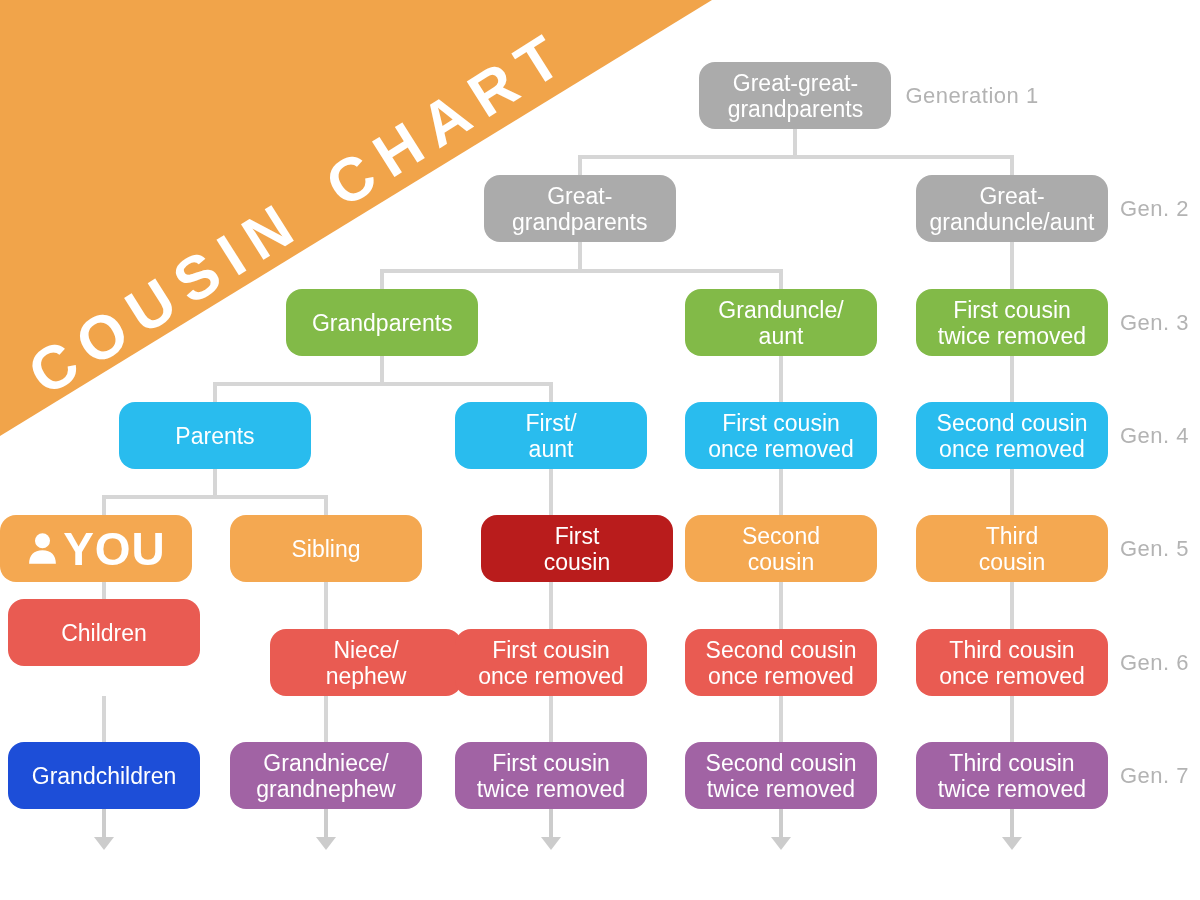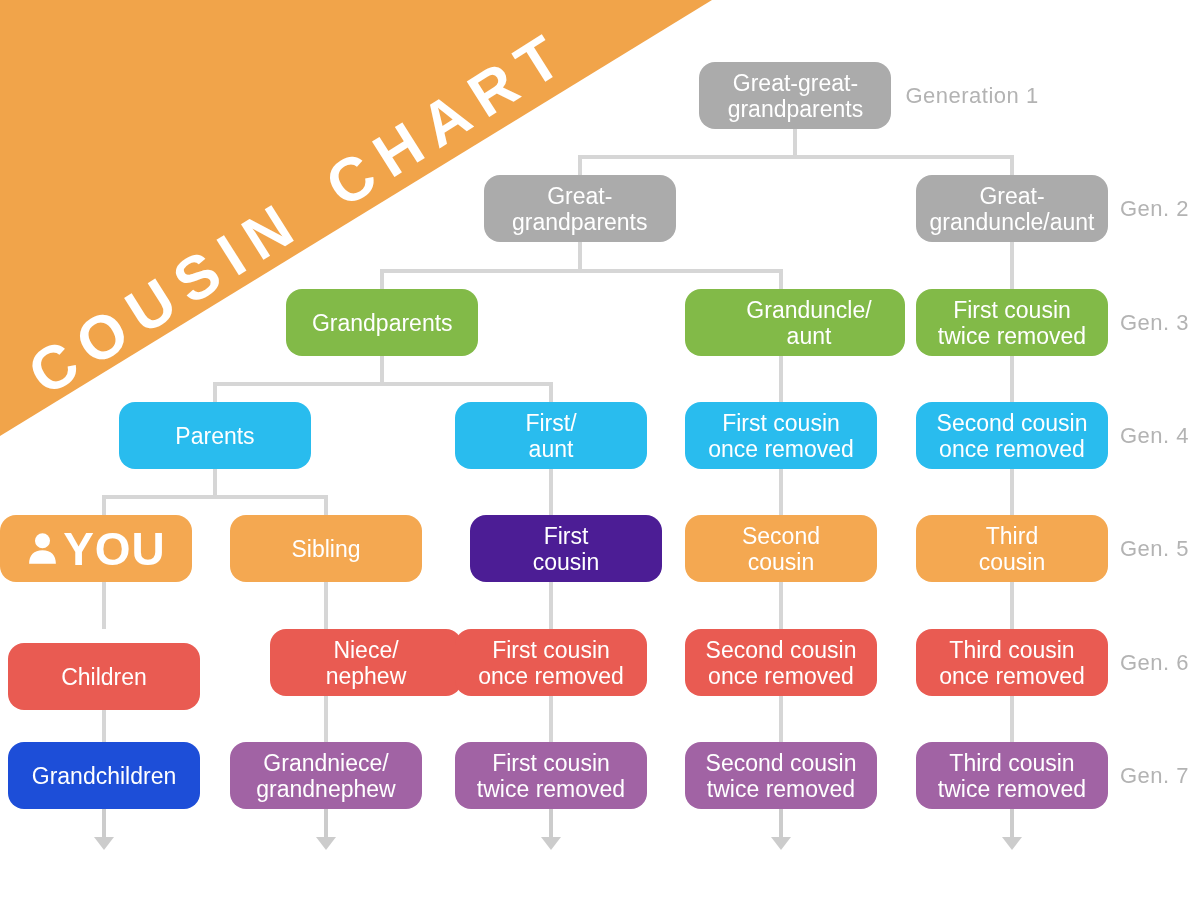--- a/index.html
+++ b/index.html
@@ -81,43 +81,43 @@
       <div class="arrow-head" style="left: 1002px; top: 837px; border-top: 13px solid rgb(204, 204, 204);"></div>
     </div>
   <div id="tree">
       <div class="node" style="left: 699.438px; top: 62px; background: rgb(171, 171, 171); color: rgb(255, 255, 255);"><span>Great-great-
 grandparents</span></div>
       <div class="node" style="left: 483.75px; top: 175px; background: rgb(171, 171, 171); color: rgb(255, 255, 255);"><span>Great-
 grandparents</span></div>
       <div class="node" style="left: 916px; top: 175px; background: rgb(171, 171, 171); color: rgb(255, 255, 255);"><span>Great-
 granduncle/aunt</span></div>
       <div class="node" style="left: 286.25px; top: 289px; background: rgb(130, 186, 72); color: rgb(255, 255, 255);"><span>Grandparents</span></div>
-      <div class="node" style="left: 685px; top: 289px; background: rgb(130, 186, 72); color: rgb(255, 255, 255); padding-left: 28px;"><span>Granduncle/
+      <div class="node" style="left: 685px; top: 289px; background: rgb(130, 186, 72); color: rgb(255, 255, 255);"><span>Granduncle/
 aunt</span></div>
       <div class="node" style="left: 916px; top: 289px; background: rgb(130, 186, 72); color: rgb(255, 255, 255);"><span>First cousin
 twice removed</span></div>
       <div class="node" style="left: 119px; top: 402px; background: rgb(41, 188, 238); color: rgb(255, 255, 255);"><span>Parents</span></div>
       <div class="node" style="left: 455px; top: 402px; background: rgb(41, 188, 238); color: rgb(255, 255, 255);"><span>First/
 aunt</span></div>
       <div class="node" style="left: 685px; top: 402px; background: rgb(41, 188, 238); color: rgb(255, 255, 255);"><span>First cousin
 once removed</span></div>
       <div class="node" style="left: 916px; top: 402px; background: rgb(41, 188, 238); color: rgb(255, 255, 255);"><span>Second cousin
 once removed</span></div>
       <div class="node you-node" style="left: 0; top: 515px; background: rgb(244, 168, 81); color: rgb(255, 255, 255);"><span class="person-icon"><svg viewBox="0 0 18 18">
             <circle cx="9" cy="4.8" r="4.1" fill="#fff"></circle>
             <path d="M9 9.9c-4.7 0-7.3 2.7-7.3 7.4h14.6c0-4.7-2.6-7.4-7.3-7.4z" fill="#fff"></path>
           </svg></span><span>YOU</span></div>
       <div class="node" style="left: 230px; top: 515px; background: rgb(244, 168, 81); color: rgb(255, 255, 255);"><span>Sibling</span></div>
-      <div class="node" style="left: 470px; top: 515px; background: #4c1d95; color: rgb(255, 255, 255);"><span>First
+      <div class="node" style="left: 481px; top: 515px; background: #b91c1c; color: rgb(255, 255, 255);"><span>First
 cousin</span></div>
       <div class="node" style="left: 685px; top: 515px; background: rgb(244, 168, 81); color: rgb(255, 255, 255);"><span>Second
 cousin</span></div>
       <div class="node" style="left: 916px; top: 515px; background: rgb(244, 168, 81); color: rgb(255, 255, 255); justify-content: center;"><span>Third
 cousin</span></div>
-      <div class="node" style="left: 8px; top: 643px; background: rgb(233, 91, 82); color: rgb(255, 255, 255);"><span>Children</span></div>
+      <div class="node" style="left: 8px; top: 599px; background: rgb(233, 91, 82); color: rgb(255, 255, 255);"><span>Children</span></div>
       <div class="node" style="left: 230px; top: 629px; background: rgb(233, 91, 82); color: rgb(255, 255, 255); margin-left: 40px;"><span>Niece/
 nephew</span></div>
       <div class="node" style="left: 455px; top: 629px; background: rgb(233, 91, 82); color: rgb(255, 255, 255);"><span>First cousin
 once removed</span></div>
       <div class="node" style="left: 685px; top: 629px; background: rgb(233, 91, 82); color: rgb(255, 255, 255);"><span>Second cousin
 once removed</span></div>
       <div class="node" style="left: 916px; top: 629px; background: rgb(233, 91, 82); color: rgb(255, 255, 255);"><span>Third cousin
 once removed</span></div>
       <div class="node" style="left: 8px; top: 742px; background: #1d4ed8; color: rgb(255, 255, 255);"><span>Grandchildren</span></div>
       <div class="node" style="left: 230px; top: 742px; background: rgb(161, 99, 164); color: rgb(255, 255, 255);"><span>Grandniece/

